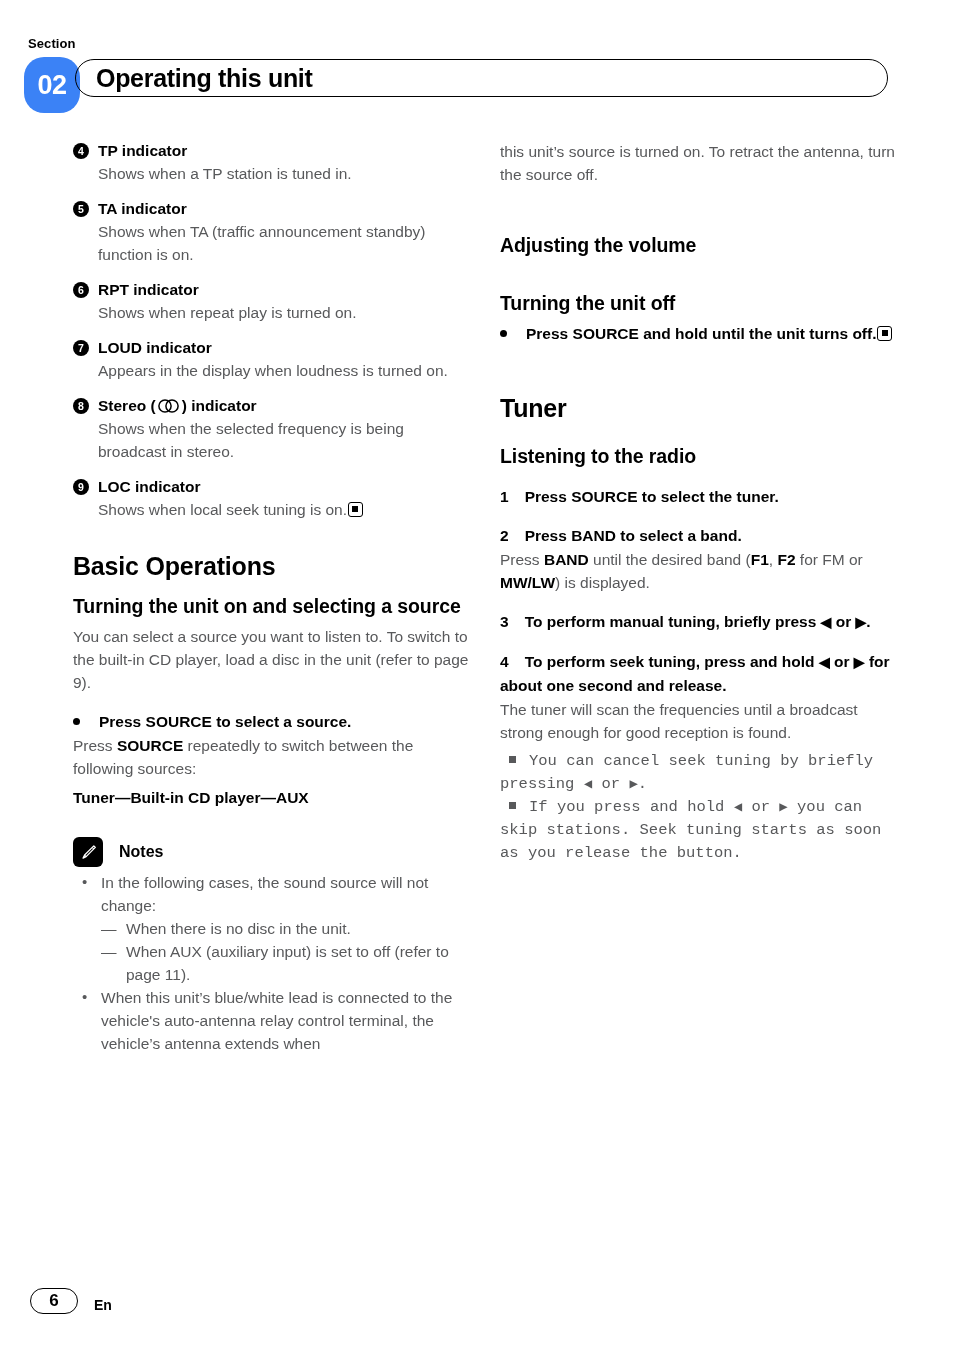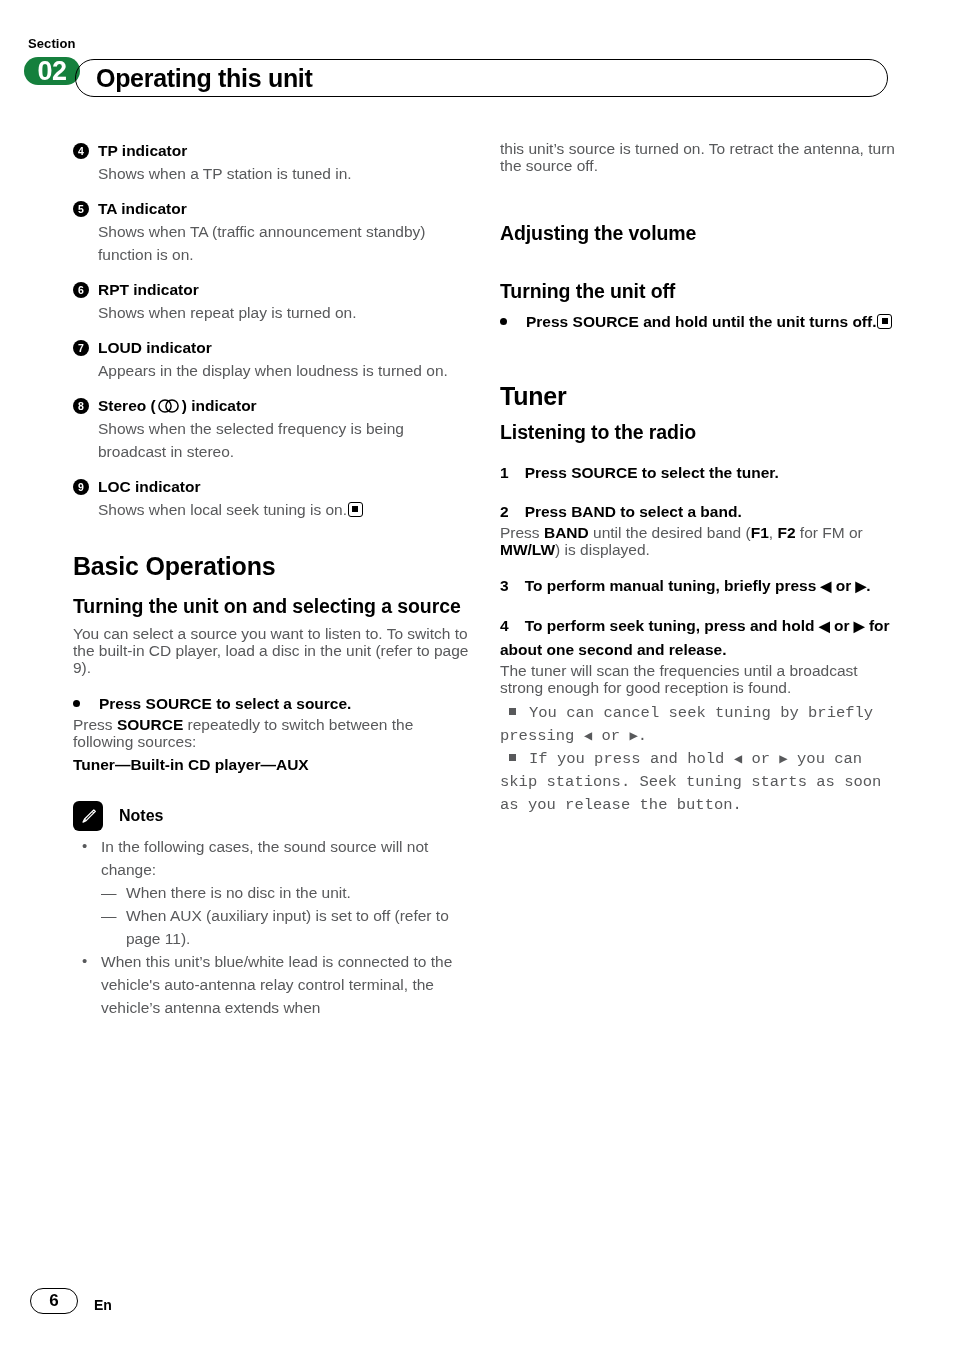--- a/index.html
+++ b/index.html
@@ -24,22 +24,22 @@
     font-size: 13px;
     font-weight: bold;
     letter-spacing: 0.1px;
     color: #000;
   }
   .section-badge {
     position: absolute;
     left: 24px;
     top: 57px;
     width: 56px;
-    height: 28px;
-    background: #15803d;
+    height: 56px;
+    background: #3b82f6;
     border-radius: 20px;
     color: #fff;
     font-size: 27px;
     font-weight: bold;
     letter-spacing: -0.5px;
     display: flex;
     align-items: center;
     justify-content: center;
     line-height: 1;
   }
@@ -109,35 +109,35 @@
   }
 
   h2.h-major {
     font-size: 25px;
     font-weight: bold;
     color: #000;
     margin: 30px 0 12px 0;
     letter-spacing: -0.2px;
     line-height: 30px;
   }
-  h2.h-major.tight { margin-bottom: 8px; }
+  h2.h-major.tight { margin-bottom: 20px; }
   h3.h-minor {
     font-size: 19.5px;
     font-weight: bold;
     color: #000;
     margin: 2px 0 6px 0;
     line-height: 26px;
     letter-spacing: -0.1px;
   }
   h3.h-minor.spaced { margin-top: 24px; }
 
   .para {
     font-size: 15.5px;
     color: #58595b;
-    line-height: 17px;
+    line-height: 23px;
     margin: 0 0 6px 0;
   }
   .para b, .para strong { color: #000; font-weight: bold; }
 
   .bullet-head {
     font-size: 15.5px;
     font-weight: bold;
     color: #000;
     line-height: 23px;
     margin: 16px 0 1px 0;

